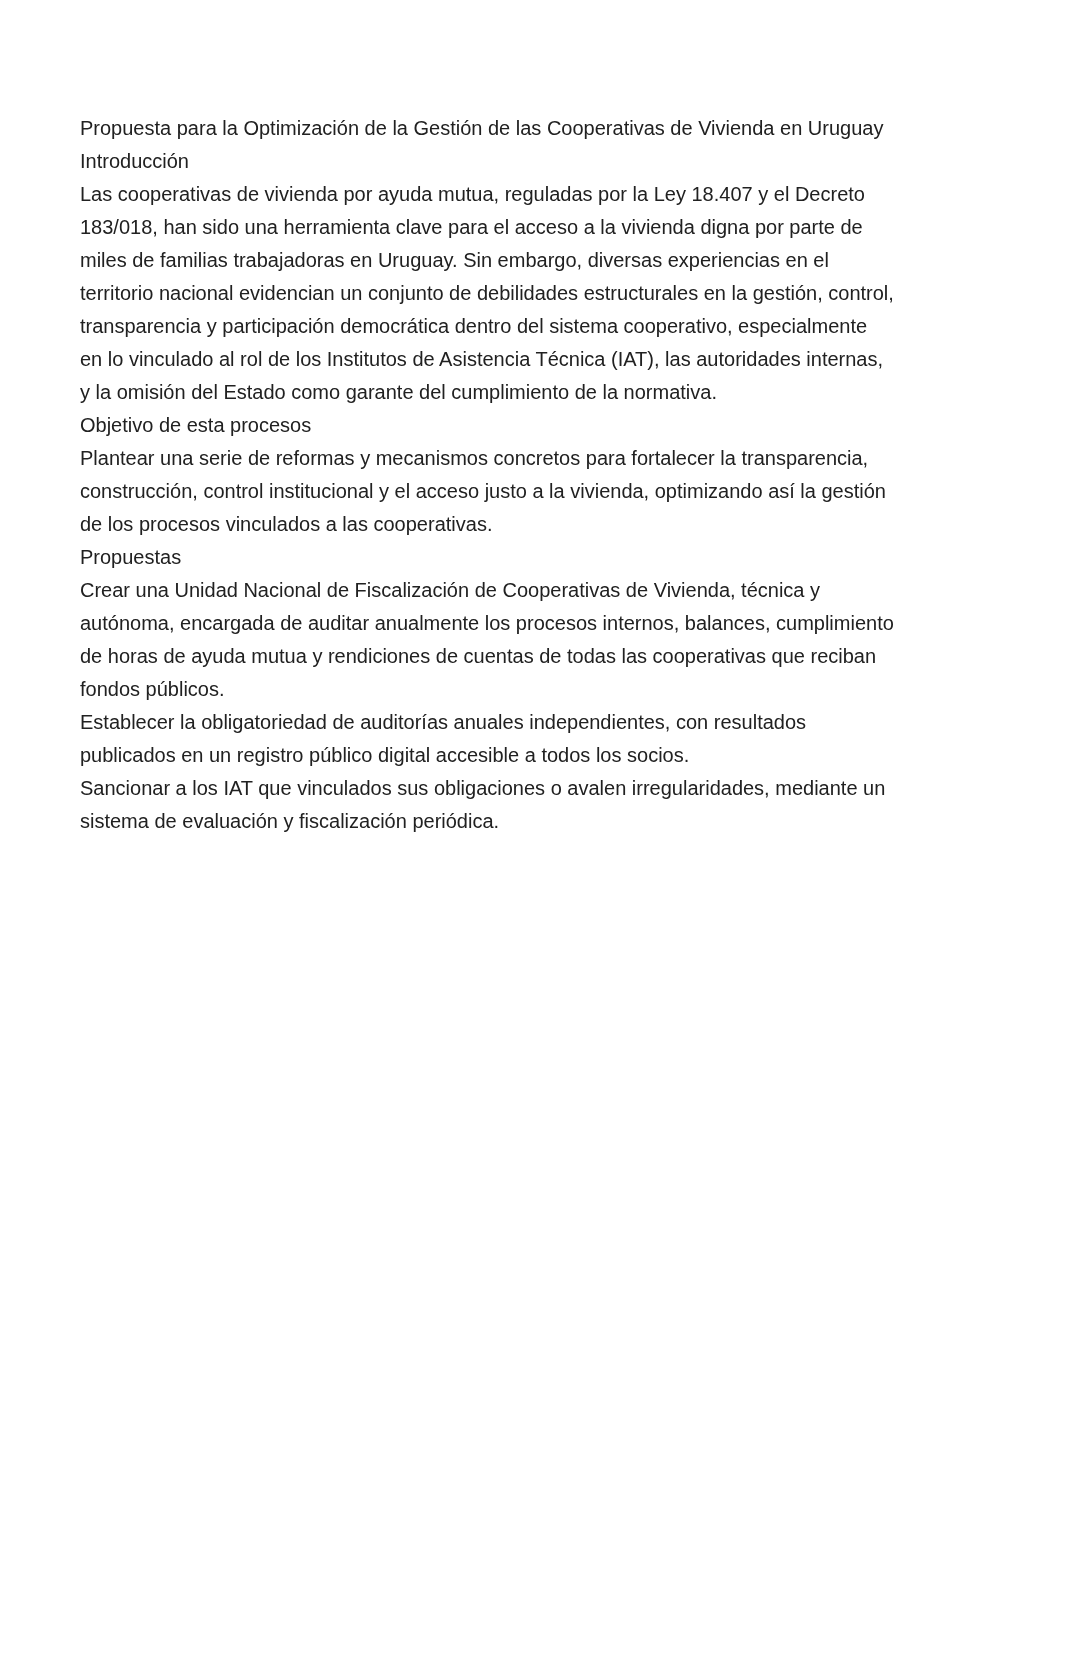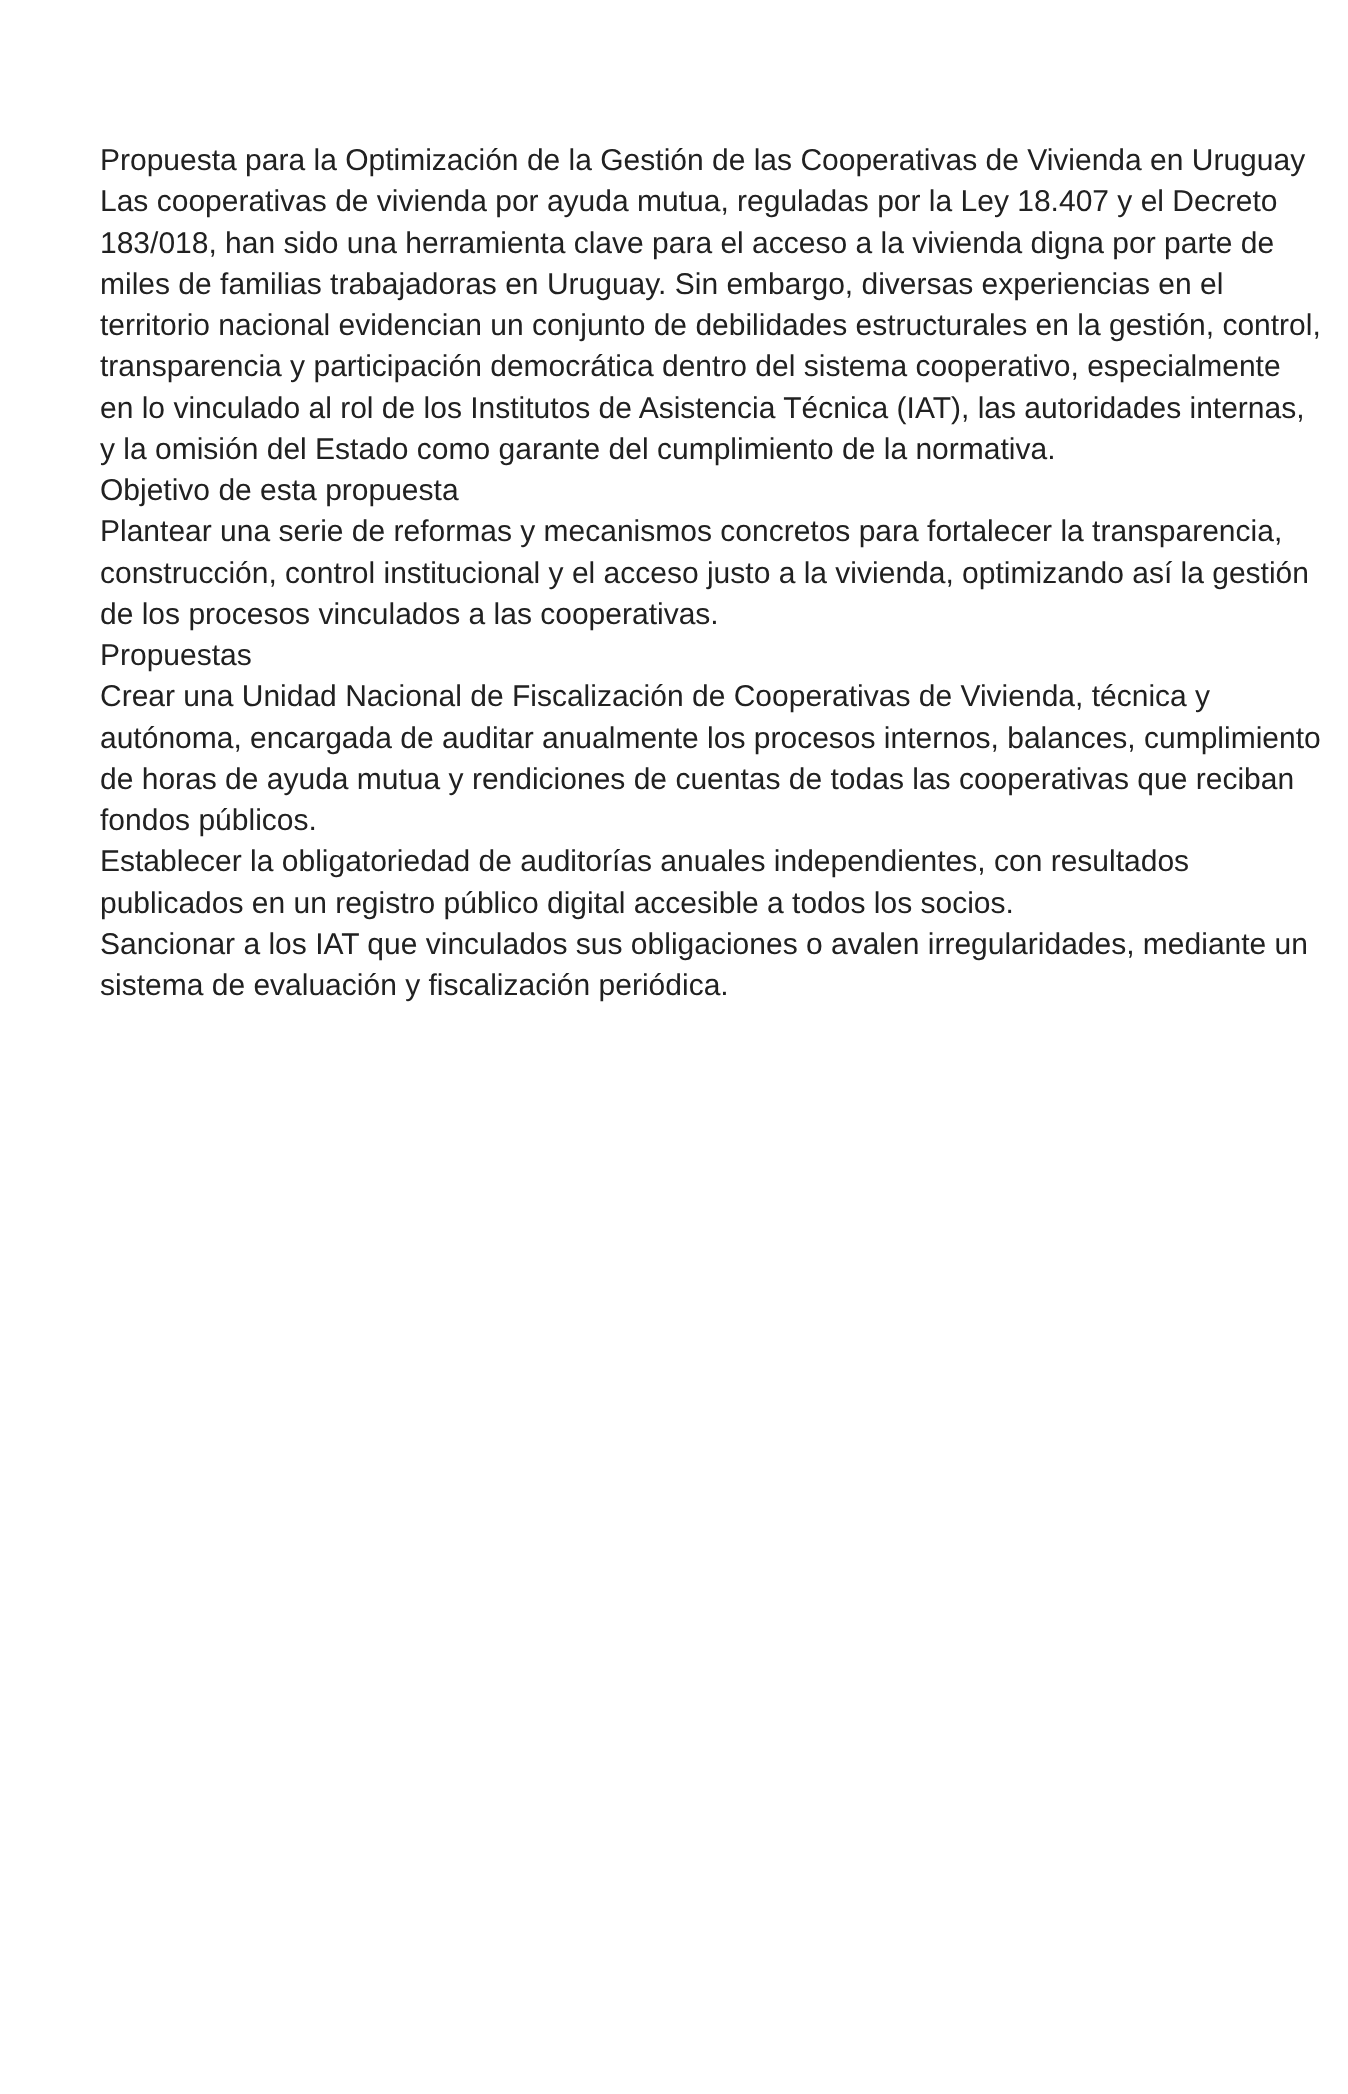--- a/index.html
+++ b/index.html
@@ -11,21 +11,21 @@
     height: 1675px;
     background: #ffffff;
     overflow: hidden;
   }
   .doc {
     box-sizing: border-box;
     width: 1078px;
     height: 1675px;
     padding: 112px 30px 0 80px;
     font-family: "Liberation Sans", sans-serif;
-    font-size: 24px;
+    font-size: 20px;
     line-height: 33px;
     font-weight: 400;
     color: #212121;
   }
   .doc p {
     margin: 0;
     white-space: pre;           
     letter-spacing: 0px;
   }
   
@@ -41,30 +41,31 @@
   .mb-item-gap2  { margin-bottom: 84px; }
 </style>
 </head>
 <body>
 
 <div class="doc">
 
   <p class="mb-title">Propuesta para la Optimización de la Gestión de las Cooperativas de Vivienda en Uruguay</p>
 
 
+  <p class="mb-h-intro">Introducción</p>
 
   <p class="mb-p-intro">Las cooperativas de vivienda por ayuda mutua, reguladas por la Ley 18.407 y el Decreto
 183/018, han sido una herramienta clave para el acceso a la vivienda digna por parte de
 miles de familias trabajadoras en Uruguay. Sin embargo, diversas experiencias en el
 territorio nacional evidencian un conjunto de debilidades estructurales en la gestión, control,
 transparencia y participación democrática dentro del sistema cooperativo, especialmente
 en lo vinculado al rol de los Institutos de Asistencia Técnica (IAT), las autoridades internas,
 y la omisión del Estado como garante del cumplimiento de la normativa.</p>
 
-  <p class="mb-h-obj">Objetivo de esta propuesta</p>
+  <p class="mb-h-obj">Objetivo de esta procesos</p>
 
   <p class="mb-p-obj">Plantear una serie de reformas y mecanismos concretos para fortalecer la transparencia,
 construcción, control institucional y el acceso justo a la vivienda, optimizando así la gestión
 de los procesos vinculados a las cooperativas.</p>
 
   <p class="mb-h-prop">Propuestas</p>
 
 
   <p class="mb-item-gap1">Crear una Unidad Nacional de Fiscalización de Cooperativas de Vivienda, técnica y
 autónoma, encargada de auditar anualmente los procesos internos, balances, cumplimiento

